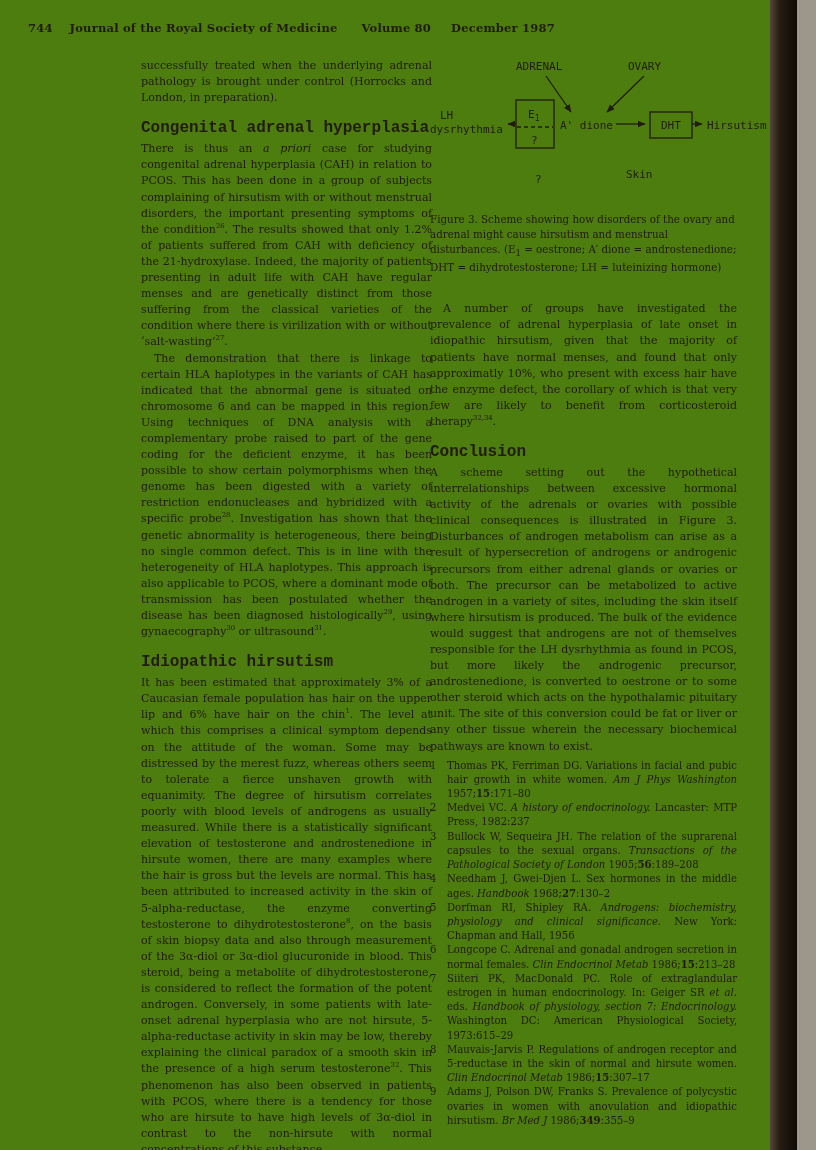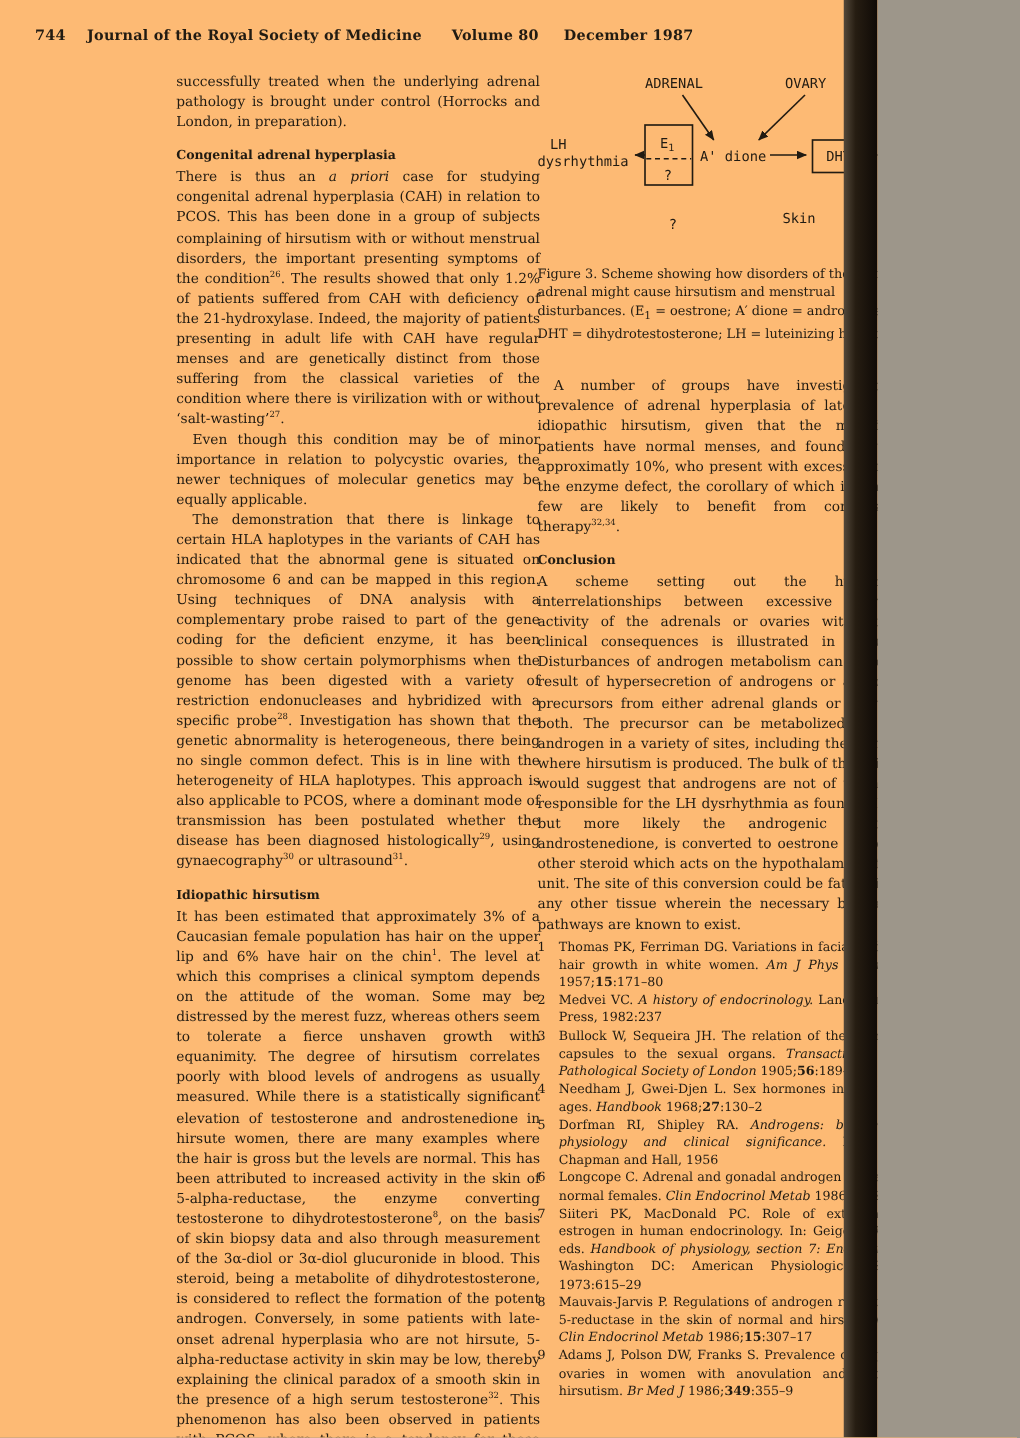--- a/index.html
+++ b/index.html
@@ -1,31 +1,31 @@
 <!DOCTYPE html>
 <html><head>
 <meta charset="utf-8">
 <style>
   * { margin:0; padding:0; box-sizing:border-box; }
   html,body { width:816px; height:1150px; }
   body { background:#9d968a; font-family:"DejaVu Serif", serif; }
-  .page { position:relative; width:702px; height:1150px; background:#fdba74; overflow:hidden; color:#211b12; }
+  .page { position:relative; width:797px; height:1150px; background:#4d7c0f; overflow:hidden; color:#211b12; }
 
   .page-header { position:absolute; left:28px; top:21px; font-size:11.5px; font-weight:bold; letter-spacing:0.2px; white-space:nowrap; }
   .page-header .journal { margin-left:17px; }
   .page-header .vol { margin-left:24px; }
   .page-header .idate { margin-left:20px; }
 
   .col { position:absolute; z-index:1; }
   .col-left  { left:141px; top:58px; width:291px; }
   .col-right { left:430px; top:56px; width:307px; }
 
   .para { font-size:11px; line-height:16.1px; text-align:justify; text-indent:13px; }
   .para.noindent { text-indent:0; }
-  .sec-heading { font-size:10px; font-weight:bold; margin:13px 0 4px 0; }
+  .sec-heading { font-size:16px; font-weight:bold; margin:13px 0 4px 0;font-family:Liberation Mono, monospace; }
   sup { font-size:0.62em; line-height:0; vertical-align:super; }
 
   .fig { margin:0; }
   .diagram { display:block; overflow:visible; }
   .fig-caption { font-size:10.3px; line-height:14.8px; margin-top:16px; text-align:left; }
   .gap-top { margin-top:26px; }
 
   .refs { list-style:none; margin-top:4px; }
   .refs li { display:flex; font-size:10.1px; line-height:14.2px; }
   .ref-num { width:17px; flex:0 0 17px; }
@@ -43,21 +43,20 @@
 
   <header class="page-header">
     <span class="pgnum">744</span><span class="journal">Journal of the Royal Society of Medicine</span><span class="vol">Volume 80</span><span class="idate">December 1987</span>
   </header>
 
   <section class="col col-left">
     <p class="para noindent">successfully treated when the underlying adrenal pathology is brought under control (Horrocks and London, in preparation).</p>
 
     <h3 class="sec-heading">Congenital adrenal hyperplasia</h3>
     <p class="para noindent">There is thus an <i>a priori</i> case for studying congenital adrenal hyperplasia (CAH) in relation to PCOS. This has been done in a group of subjects complaining of hirsutism with or without menstrual disorders, the important presenting symptoms of the condition<sup>26</sup>. The results showed that only 1.2% of patients suffered from CAH with deficiency of the 21-hydroxylase. Indeed, the majority of patients presenting in adult life with CAH have regular menses and are genetically distinct from those suffering from the classical varieties of the condition where there is virilization with or without ‘salt-wasting’<sup>27</sup>.</p>
-    <p class="para">Even though this condition may be of minor importance in relation to polycystic ovaries, the newer techniques of molecular genetics may be equally applicable.</p>
     <p class="para">The demonstration that there is linkage to certain HLA haplotypes in the variants of CAH has indicated that the abnormal gene is situated on chromosome 6 and can be mapped in this region. Using techniques of DNA analysis with a complementary probe raised to part of the gene coding for the deficient enzyme, it has been possible to show certain polymorphisms when the genome has been digested with a variety of restriction endonucleases and hybridized with a specific probe<sup>28</sup>. Investigation has shown that the genetic abnormality is heterogeneous, there being no single common defect. This is in line with the heterogeneity of HLA haplotypes. This approach is also applicable to PCOS, where a dominant mode of transmission has been postulated whether the disease has been diagnosed histologically<sup>29</sup>, using gynaecography<sup>30</sup> or ultrasound<sup>31</sup>.</p>
 
     <h3 class="sec-heading">Idiopathic hirsutism</h3>
     <p class="para noindent">It has been estimated that approximately 3% of a Caucasian female population has hair on the upper lip and 6% have hair on the chin<sup>1</sup>. The level at which this comprises a clinical symptom depends on the attitude of the woman. Some may be distressed by the merest fuzz, whereas others seem to tolerate a fierce unshaven growth with equanimity. The degree of hirsutism correlates poorly with blood levels of androgens as usually measured. While there is a statistically significant elevation of testosterone and androstenedione in hirsute women, there are many examples where the hair is gross but the levels are normal. This has been attributed to increased activity in the skin of 5-alpha-reductase, the enzyme converting testosterone to dihydrotestosterone<sup>8</sup>, on the basis of skin biopsy data and also through measurement of the 3α-diol or 3α-diol glucuronide in blood. This steroid, being a metabolite of dihydrotestosterone, is considered to reflect the formation of the potent androgen. Conversely, in some patients with late-onset adrenal hyperplasia who are not hirsute, 5-alpha-reductase activity in skin may be low, thereby explaining the clinical paradox of a smooth skin in the presence of a high serum testosterone<sup>32</sup>. This phenomenon has also been observed in patients with PCOS, where there is a tendency for those who are hirsute to have high levels of 3α-diol in contrast to the non-hirsute with normal concentrations of this substance.</p>
   </section>
 
   <section class="col col-right">
     <figure class="fig">
       <svg class="diagram" width="336" height="140" viewBox="0 0 336 140" xmlns="http://www.w3.org/2000/svg">
         <defs>

